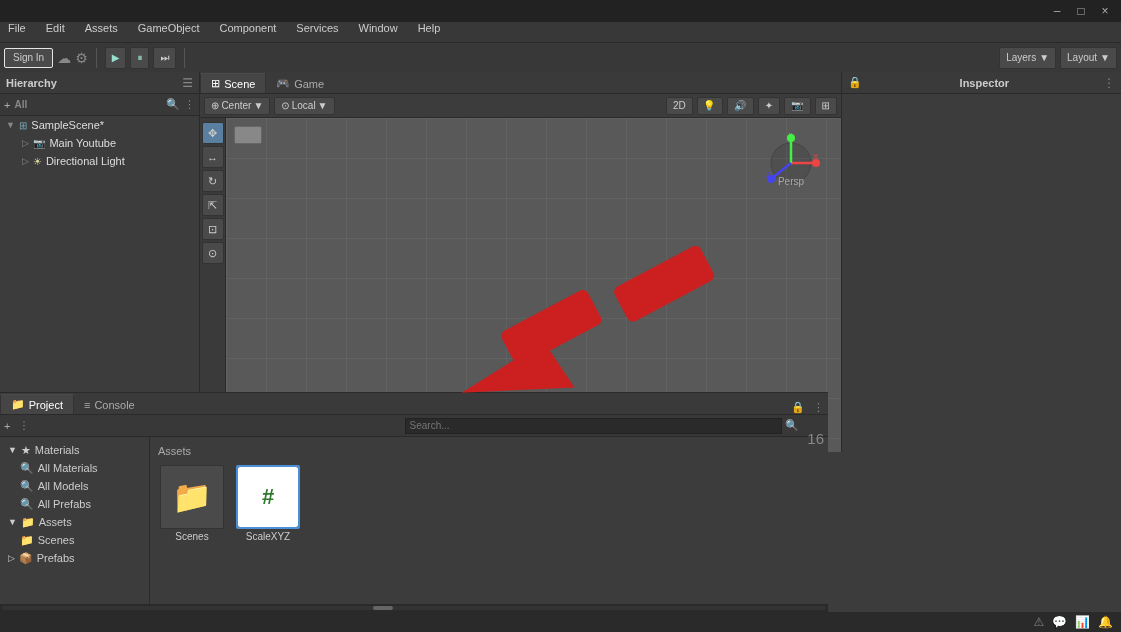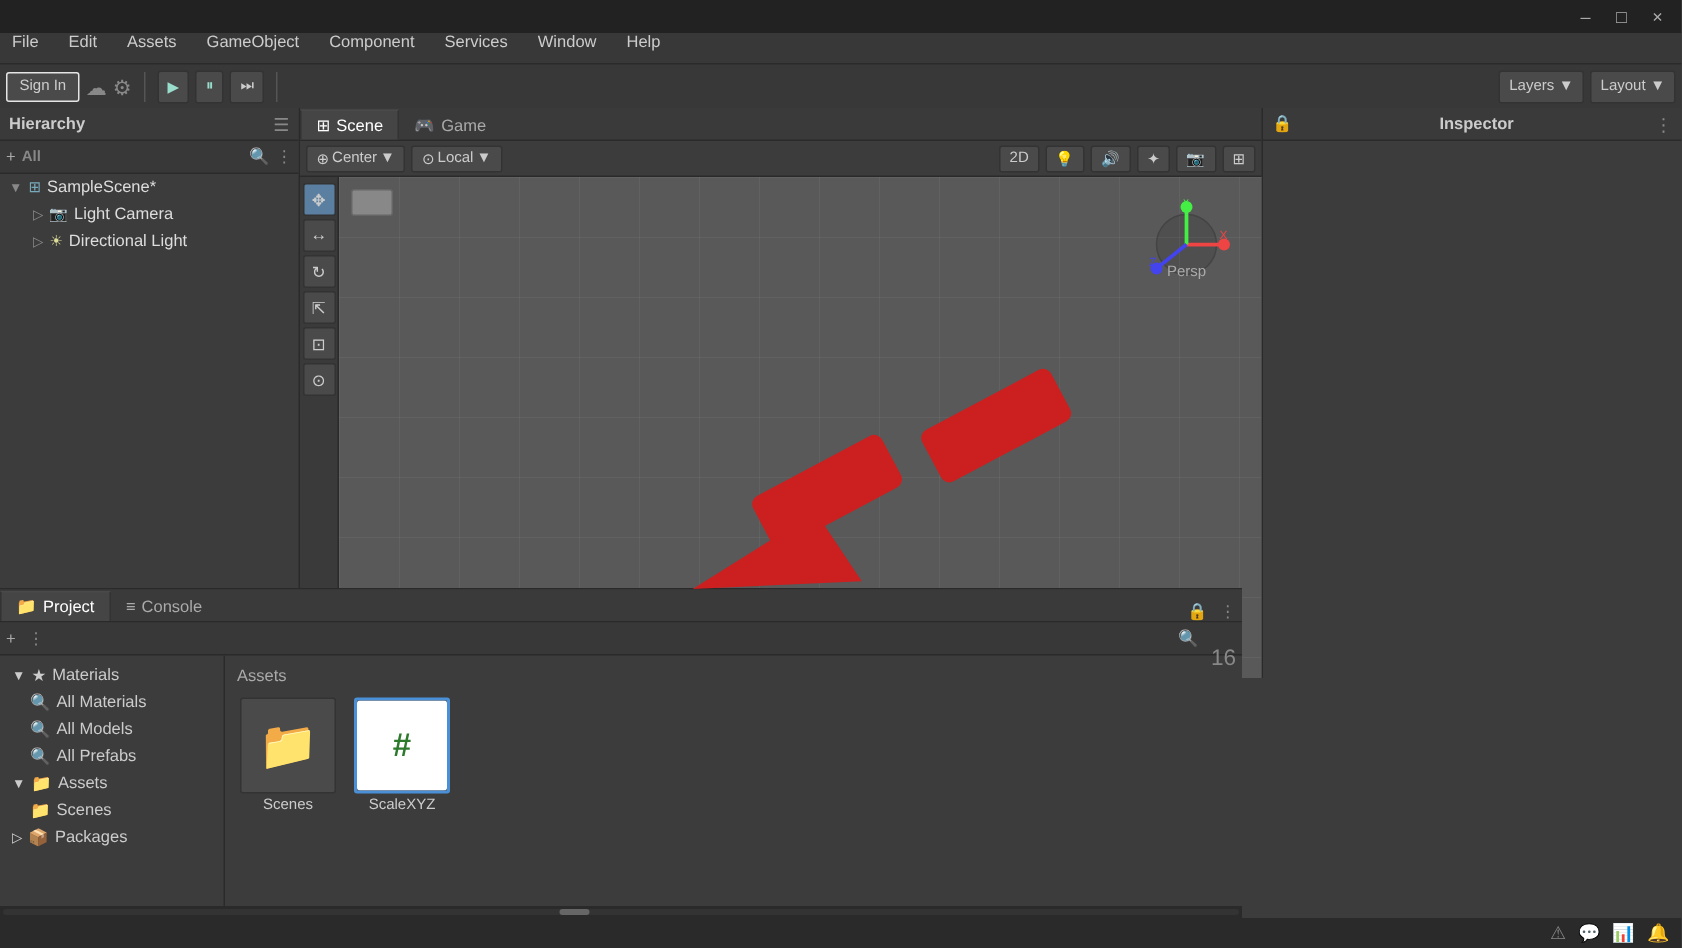--- a/index.html
+++ b/index.html
@@ -544,21 +544,21 @@
     <div id="hierarchy-content">
       <div class="hier-item scene-item">
         <span class="hier-arrow">▼</span>
         <span style="color:#7ab;font-size:10px;">⊞</span>
         <span class="hier-label">SampleScene*</span>
       </div>
       <div class="hier-item">
         <div class="hier-indent"></div>
         <span class="hier-arrow">▷</span>
         <span style="color:#8ab;font-size:10px;">📷</span>
-        <span class="hier-label">Light Camera</span>
+        <span class="hier-label">Main Youtube</span>
       </div>
       <div class="hier-item">
         <div class="hier-indent"></div>
         <span class="hier-arrow">▷</span>
         <span style="color:#dd9;font-size:10px;">☀</span>
         <span class="hier-label">Directional Light</span>
       </div>
     </div>
   </div>
 
@@ -668,20 +668,21 @@
     </div>
     <div style="flex:1"></div>
     <span style="color:#888;font-size:11px;padding:0 4px;">🔒</span>
     <span style="color:#888;font-size:11px;padding:0 4px;">⋮</span>
   </div>
 
   <div id="project-toolbar">
     <span style="color:#aaa;font-size:11px;">+</span>
     <span style="color:#888;margin-left:4px;font-size:11px;">⋮</span>
     <div style="flex:1"></div>
+    <input class="proj-search" type="text" placeholder="Search..." style="">
     <span style="color:#888;">🔍</span>
     <span style="color:#888;font-size:15px;margin-left:4px;margin-top:26px;">16</span>
   </div>
 
   <div id="project-content" style="display:flex;flex:1;overflow:hidden;">
 
     <div id="project-left">
       <div class="proj-item">
         <span style="font-size:9px;">▼</span>
         <span>★</span>
@@ -704,21 +705,21 @@
         <span>📁</span>
         <span>Assets</span>
       </div>
       <div class="proj-item" style="padding-left:20px;">
         <span>📁</span>
         <span>Scenes</span>
       </div>
       <div class="proj-item">
         <span style="font-size:9px;">▷</span>
         <span>📦</span>
-        <span>Packages</span>
+        <span>Prefabs</span>
       </div>
     </div>
 
     <div id="project-right">
       <div class="asset-area">
         <div class="asset-label">Assets</div>
         <div class="asset-grid">
 
           <div class="asset-item">
             <div class="asset-icon">

